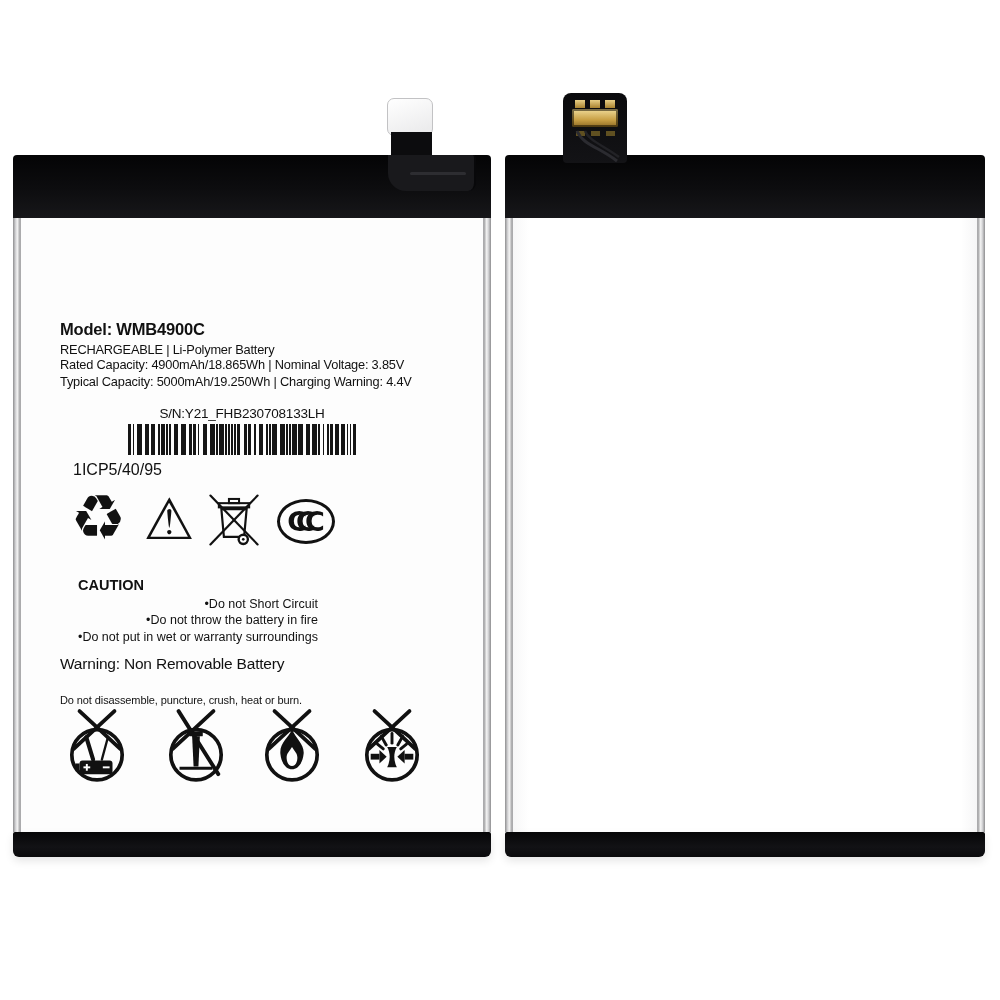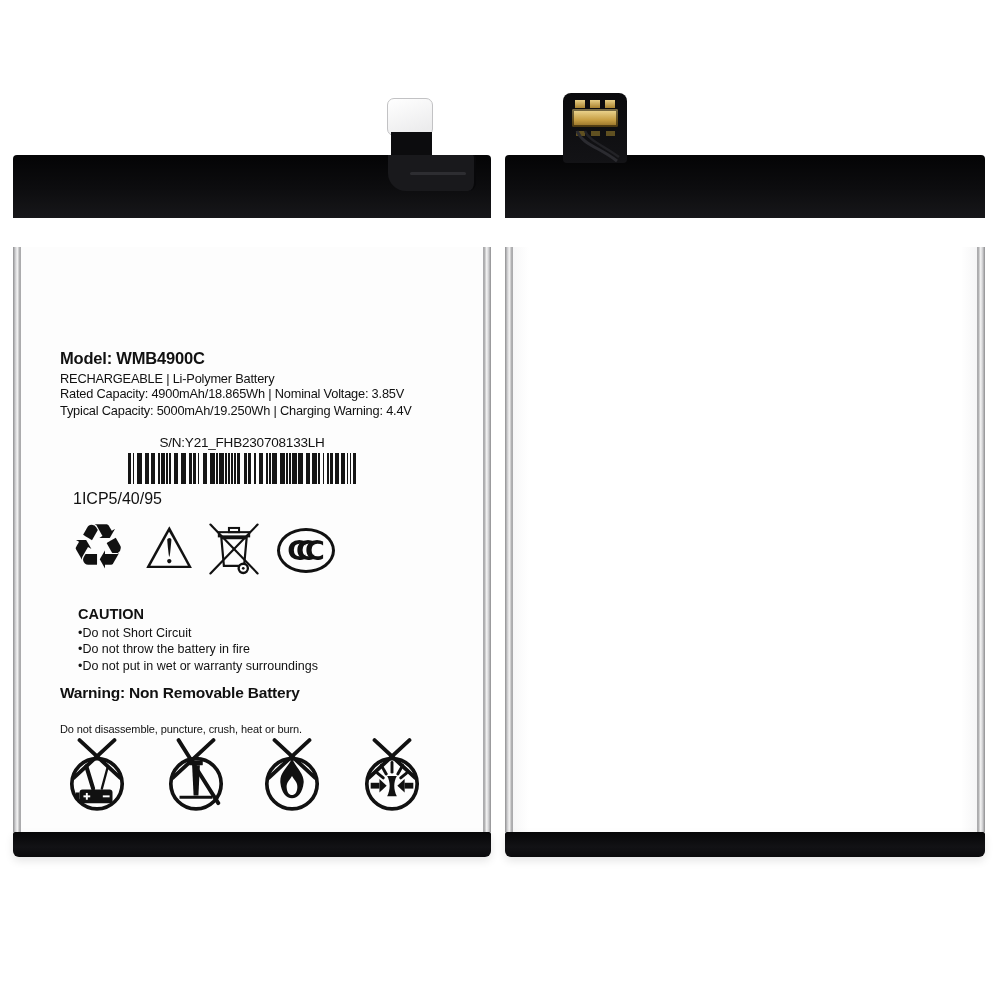--- a/index.html
+++ b/index.html
@@ -10,21 +10,21 @@
   .battery { position:absolute; top:155px; height:702px; }
   .battery-front { left:13px;  width:478px; }
   .battery-back  { left:505px; width:480px; }
 
   .band-top { position:absolute; left:0; right:0; top:0; height:63px; z-index:2;
               background:linear-gradient(180deg,#040405,#0d0d0f 55%,#17171a);
               border-radius:4px 4px 0 0; }
   .band-bottom { position:absolute; left:0; right:0; bottom:0; height:25px; z-index:2;
               background:linear-gradient(180deg,#060607,#121215 60%,#0a0a0c);
               border-radius:2px 2px 6px 6px; box-shadow:0 4px 9px rgba(0,0,0,.10); }
-  .bat-body { position:absolute; left:0; right:0; top:63px; bottom:25px; background:#fdfdfd;margin-top:29px; }
+  .bat-body { position:absolute; left:0; right:0; top:63px; bottom:25px; background:#fdfdfd; }
   .battery-back .bat-body { background:linear-gradient(90deg,#f3f3f4,#ffffff 5%,#ffffff 95%,#f1f1f2); }
   .edge { position:absolute; top:0; bottom:0; width:8px; z-index:1; }
   .edge-l { left:0;  background:linear-gradient(90deg,#8e8e90,#d8d8da 35%,#f2f2f2 55%,#9c9c9e 90%,#c4c4c6); }
   .edge-r { right:0; background:linear-gradient(270deg,#8e8e90,#d8d8da 35%,#f2f2f2 55%,#9c9c9e 90%,#c4c4c6); }
 
   
   .flex-pad { position:absolute; left:374px; top:-57px; width:46px; height:38px; z-index:1;
               background:linear-gradient(160deg,#ffffff,#ececed 85%);
               border:1px solid #c2c2c4; border-radius:7px; box-sizing:border-box; }
   .flex-stem { position:absolute; left:378px; top:-23px; width:41px; height:26px; z-index:1; background:#0c0c0e; }
@@ -62,23 +62,23 @@
                 font-size:62px; line-height:60px; }
   .ic-warn    { left:127px; top:274px; width:58px; height:56px; font-family:"DejaVu Sans",sans-serif;
                 font-size:57px; line-height:54px; }
   .ic-bin     { left:191px; top:270px; width:60px; height:64px; }
   .ic-ccc     { left:264px; top:281px; width:58px; height:45px; border:3px solid #111; border-radius:50%;
                 box-sizing:border-box; display:flex; align-items:center; justify-content:center; }
   .ic-ccc span { font-family:"DejaVu Sans",sans-serif; font-weight:700; font-size:27px;
                 letter-spacing:-11px; padding-right:11px; line-height:1; }
 
   .t-caution-h { left:65px; top:359px; font-size:14.5px; font-weight:700; }
-  .caution-list { left:65px; top:378px; font-size:12.5px; line-height:16.3px; }
+  .caution-list { left:65px; top:378px; font-size:12.5px; line-height:16.3px;text-align:right; }
   .caution-list div::before { content:"\2022 "; }
-  .t-warning-h { left:47px; top:437px; font-size:15.5px; font-weight:700; letter-spacing:-.2px; }
+  .t-warning-h { left:47px; top:437px; font-size:15.5px; font-weight:400; letter-spacing:-.2px; }
   .t-warn1 { left:47px; top:459px; font-size:11px; letter-spacing:-.1px; }
   .t-warn2 { left:47px; top:476px; font-size:11px; letter-spacing:-.1px; }
 
   .proh { position:absolute; top:490px; width:62px; height:78px; }
   .proh-1 { left:53px; } .proh-2 { left:152px; } .proh-3 { left:248px; } .proh-4 { left:348px; }
   svg .ln { stroke:#111; stroke-width:4; fill:none; stroke-linecap:round; }
   svg .ln2 { stroke:#111; stroke-width:2.6; fill:none; stroke-linecap:round; }
   svg .fl { fill:#111; stroke:none; }
 </style>
 </head>

